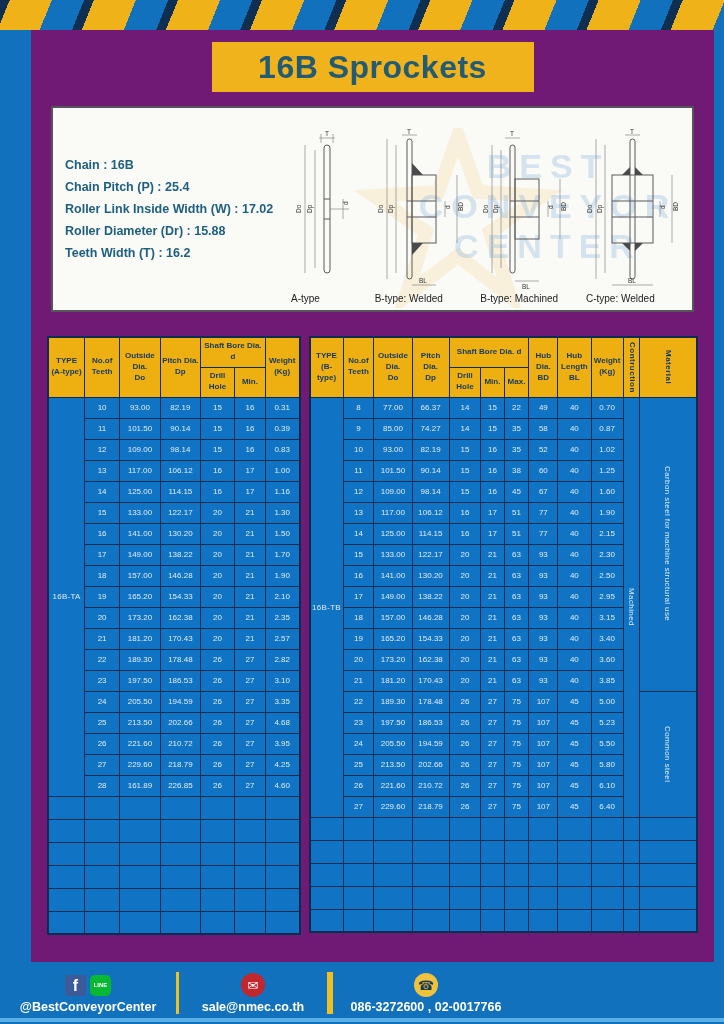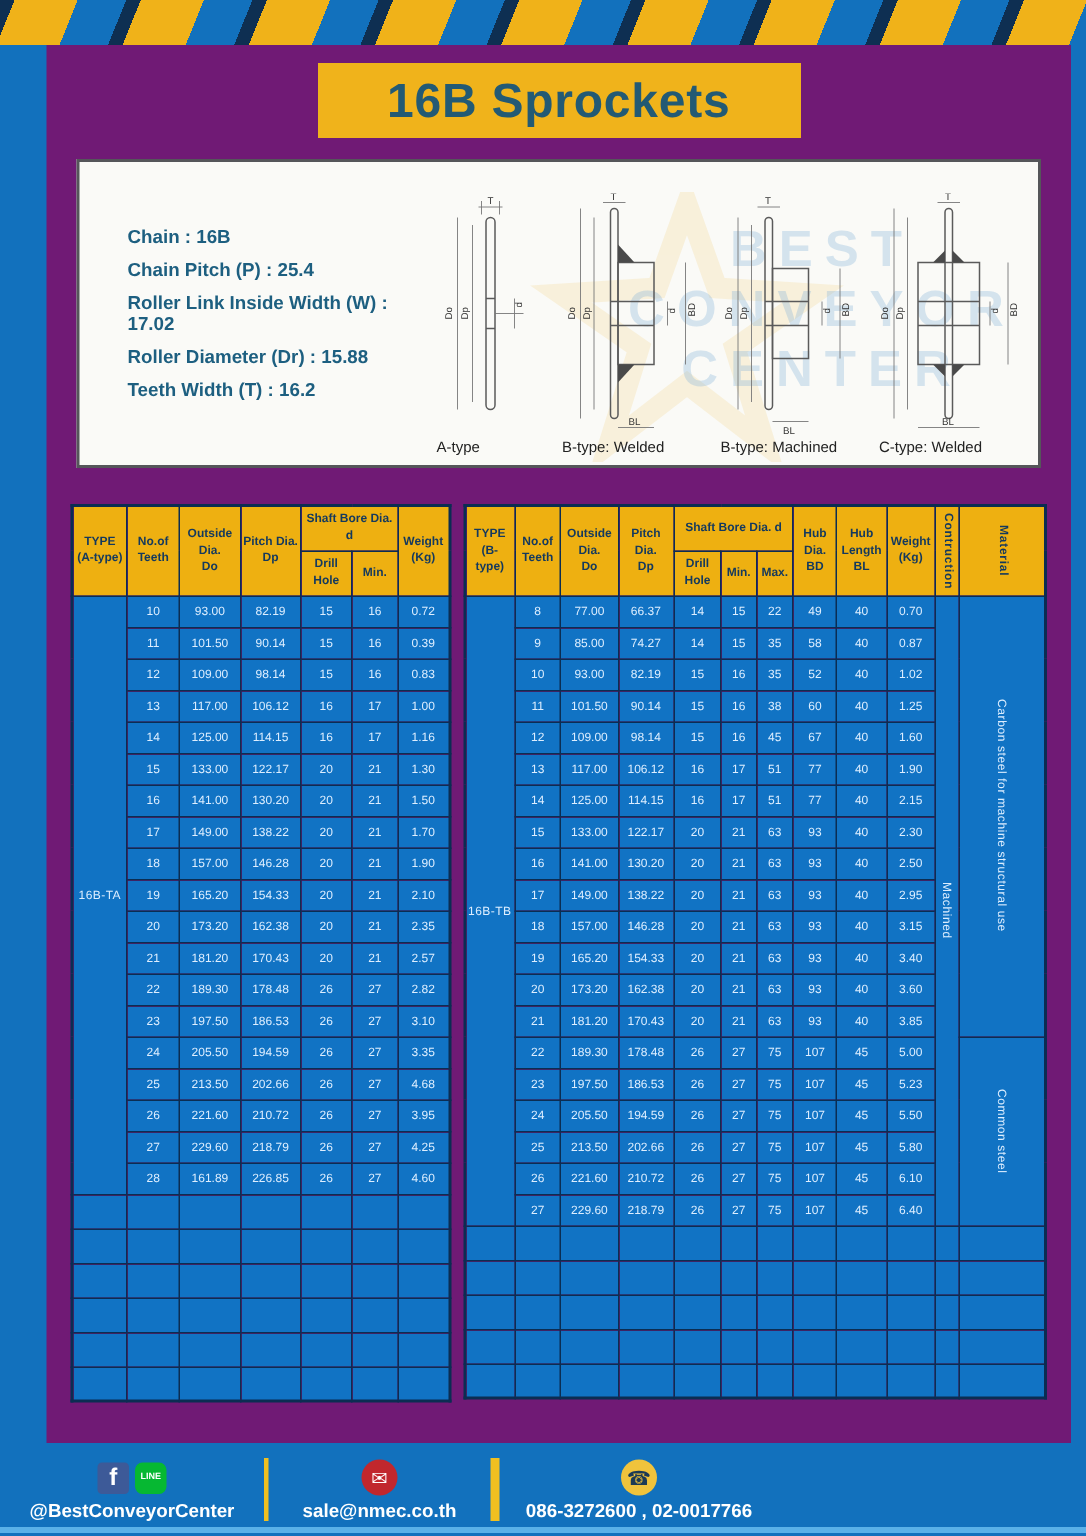--- a/index.html
+++ b/index.html
@@ -15,21 +15,21 @@
     display:flex; align-items:center; justify-content:center; }
   .title-box span { color:#235a74; font-size:32px; font-weight:800; letter-spacing:.5px; }
 
   .spec-panel { margin:14px 20px 0; height:206px; border:2px solid #55565a; background:#fafaf7;
     display:flex; position:relative; overflow:hidden; }
   .watermark-star { position:absolute; left:300px; top:20px; width:210px; height:180px; opacity:.35; }
   .watermark-text { position:absolute; left:330px; top:38px; width:330px; text-align:center;
     font-size:34px; font-weight:800; letter-spacing:8px; line-height:40px;
     color:rgba(125,175,215,.30); pointer-events:none; }
   .spec-text { flex:0 0 238px; display:flex; flex-direction:column; justify-content:center;
-    padding-left:32px; gap:8px; position:relative; z-index:2; }
+    padding-left:12px; gap:8px; position:relative; z-index:2; }
   .spec-text div { color:#1d5f80; font-weight:700; font-size:12.5px; }
 
   .diagrams { flex:1; display:flex; align-items:flex-end; justify-content:space-between;
     padding:6px 10px 6px 0; position:relative; z-index:2; }
   .diagram { display:flex; flex-direction:column; align-items:flex-start; }
   .diagram svg { display:block; }
   .diagram .caption { font-size:10px; color:#222; margin-top:2px; }
   .dim { font-size:6.5px; fill:#333; }
   .ln { stroke:#5a5a5a; stroke-width:1; fill:none; }
   .dimln { stroke:#777; stroke-width:.6; fill:none; }
@@ -226,21 +226,21 @@
         </tr>
       </thead>
       <tbody>
           <tr>
             <td rowspan="19" class="type-cell">16B-TA</td>
             <td>10</td>
             <td>93.00</td>
             <td>82.19</td>
             <td>15</td>
             <td>16</td>
-            <td>0.72</td>
+            <td>0.31</td>
           </tr>
           <tr>
             <td>11</td>
             <td>101.50</td>
             <td>90.14</td>
             <td>15</td>
             <td>16</td>
             <td>0.39</td>
           </tr>
           <tr>

